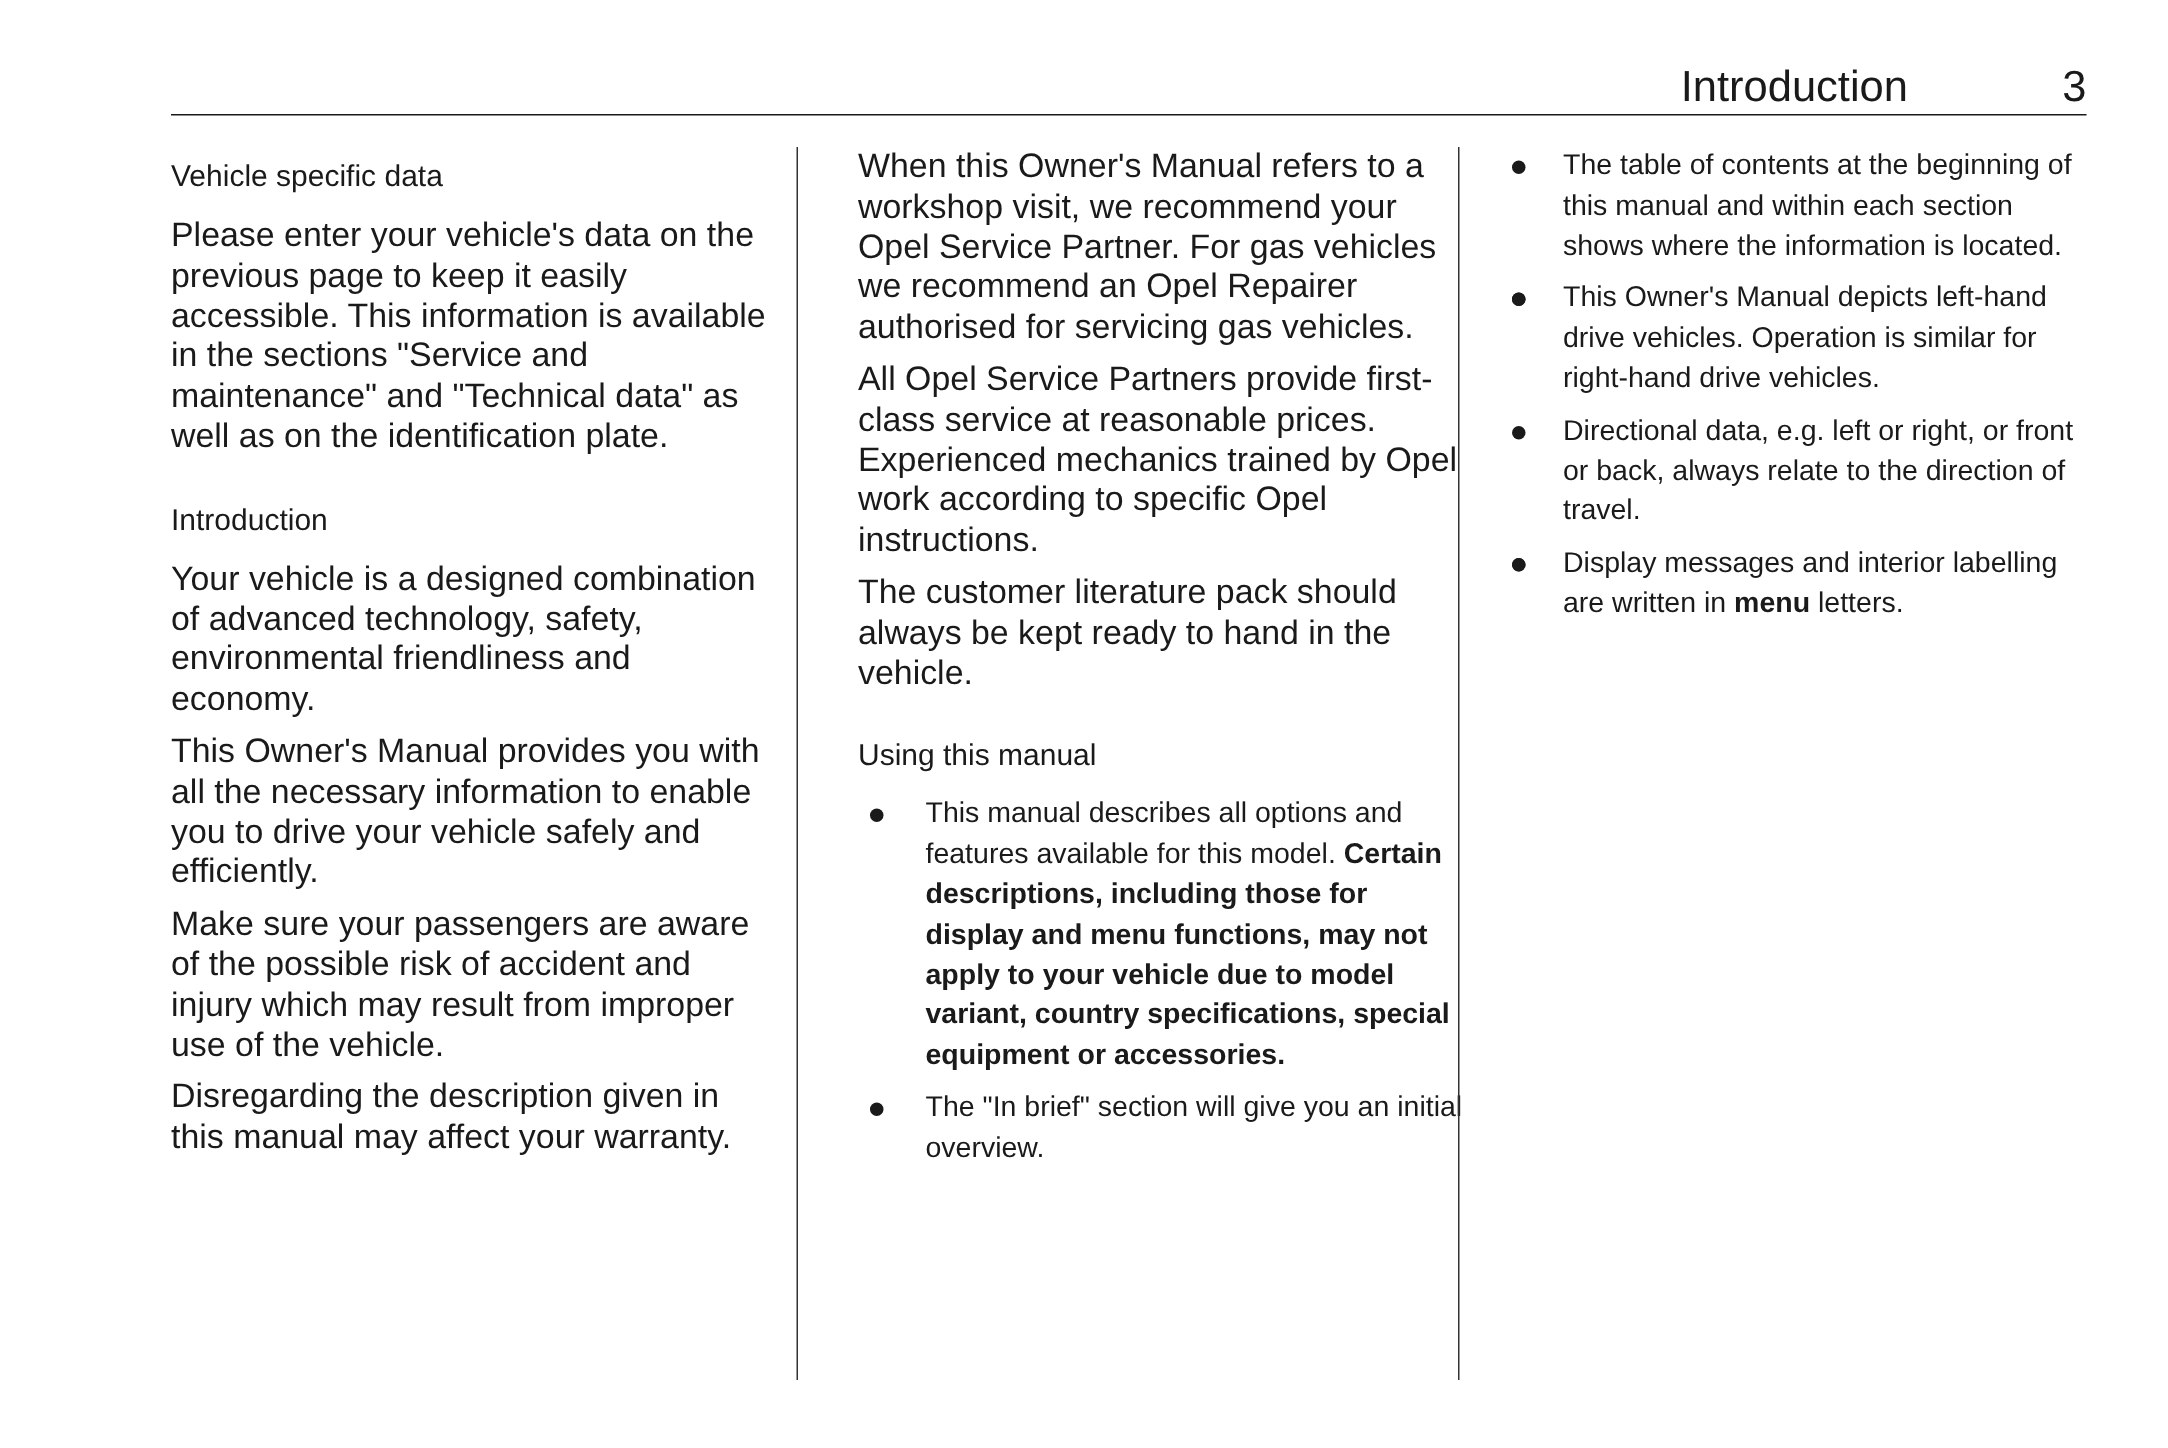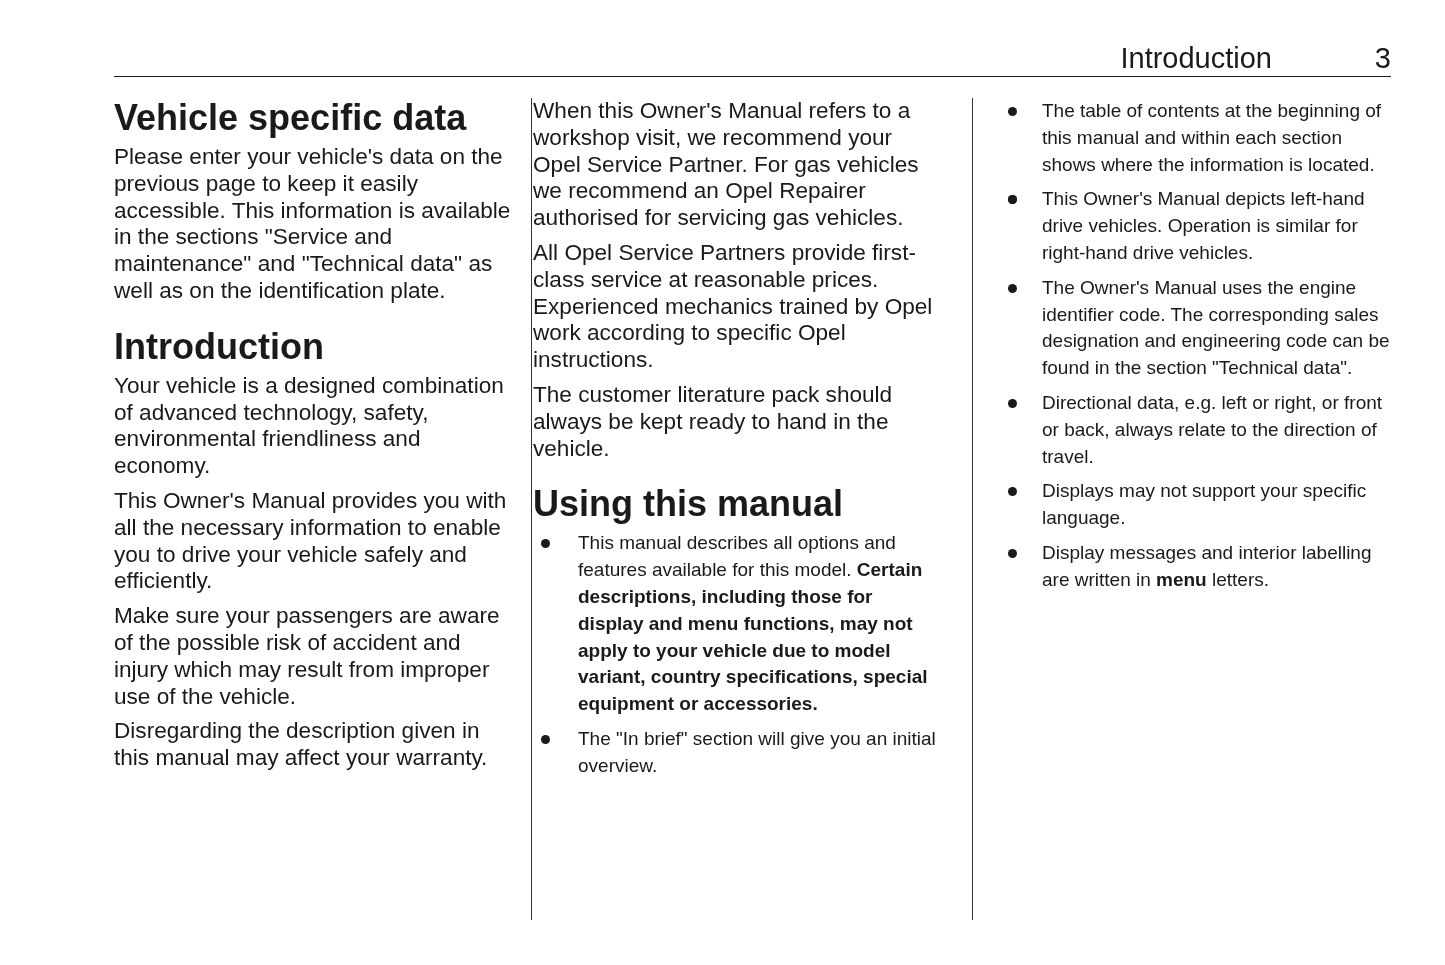--- a/index.html
+++ b/index.html
@@ -2,24 +2,24 @@
 <html><head>
 <meta charset="utf-8">
 <style>
   html, body { margin:0; padding:0; background:#ffffff; }
   body { width:1445px; height:965px; position:relative; overflow:hidden; font-family:"Liberation Sans", sans-serif; color:#1a1a1a; }
   .header { position:absolute; left:114px; top:40px; width:1277px; height:36px; border-bottom:1.5px solid #1a1a1a; }
   .header .title { position:absolute; right:119px; top:2px; font-size:29px; }
   .header .pagenum { position:absolute; right:0; top:2px; font-size:29px; }
   .col { position:absolute; top:98px; }
   .col1 { left:114px; width:405px; }
-  .col2 { left:533px; width:405px; }
+  .col2 { left:572px; width:405px; }
   .col3 { left:1000px; width:400px; }
   .vrule { position:absolute; top:98px; width:1px; height:822px; background:#333; }
-  h2 { font-size:36px; font-weight:bold; margin:0 0 6px 0; line-height:40px; }
+  h2 { font-size:20px; font-weight:normal; margin:0 0 6px 0; line-height:40px; }
   p { font-size:22.6px; line-height:26.8px; margin:0 0 8px 0; }
   ul { list-style:none; margin:0; padding:0; }
   li { position:relative; font-size:19px; line-height:26.8px; padding-left:45px; margin-bottom:8px; }
   li .bullet { position:absolute; left:8px; top:9px; width:9px; height:9px; border-radius:50%; background:#1a1a1a; }
   .bold { font-weight:bold;margin-top:31px; }
   .col2 li { padding-left:45px; }
   .col3 li { padding-left:42px; }
   .sec-gap { margin-top:22px; }
 </style>
 </head>
@@ -59,18 +59,17 @@
   </ul>
 </div>
 
 <div class="vrule" style="left:972px;"></div>
 
 <div class="col col3">
   <ul>
     <li><span class="bullet"></span><span>The table of contents at the beginning of this manual and within each section shows where the information is located.</span></li>
     <li><span class="bullet"></span></li>
     <li><span class="bullet"></span><span>This Owner's Manual depicts left-hand drive vehicles. Operation is similar for right-hand drive vehicles.</span></li>
-    <li><span class="bullet"></span><span>The Owner's Manual uses the engine identifier code. The corresponding sales designation and engineering code can be found in the section "Technical data".</span></li>
     <li><span class="bullet"></span><span>Directional data, e.g. left or right, or front or back, always relate to the direction of travel.</span></li>
-    <li><span class="bullet"></span><span>Displays may not support your specific language.</span></li>
+    <li><span class="bullet"></span></li>
     <li><span class="bullet"></span><span>Display messages and interior labelling are written in </span><span class="bold">menu</span><span> letters.</span></li>
   </ul>
 </div>
 
 </body></html>

